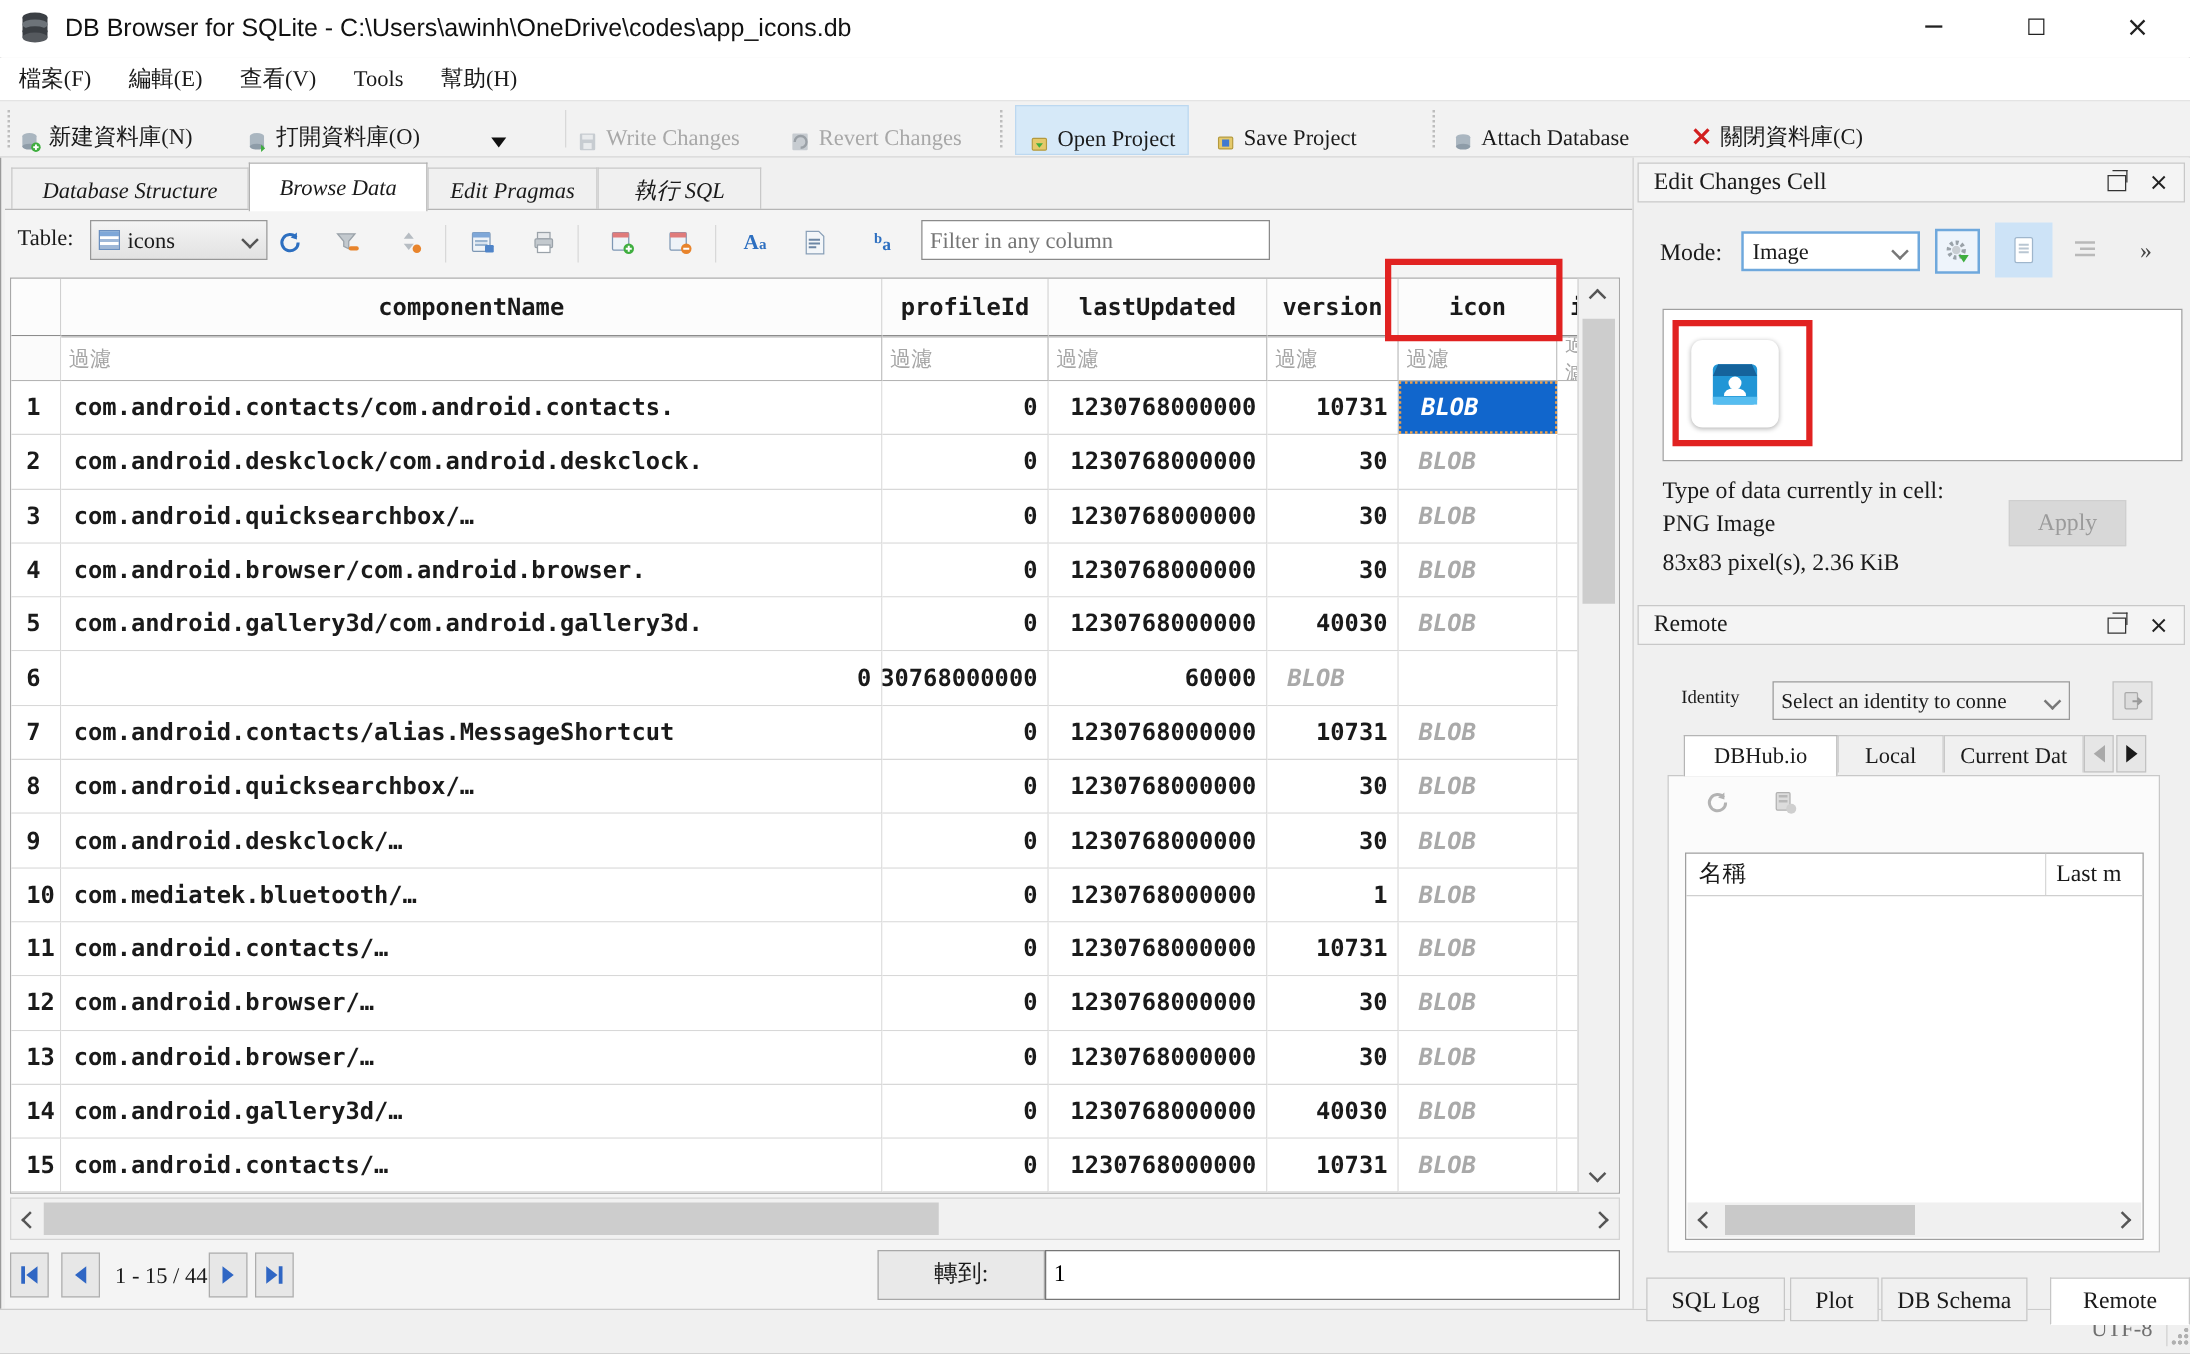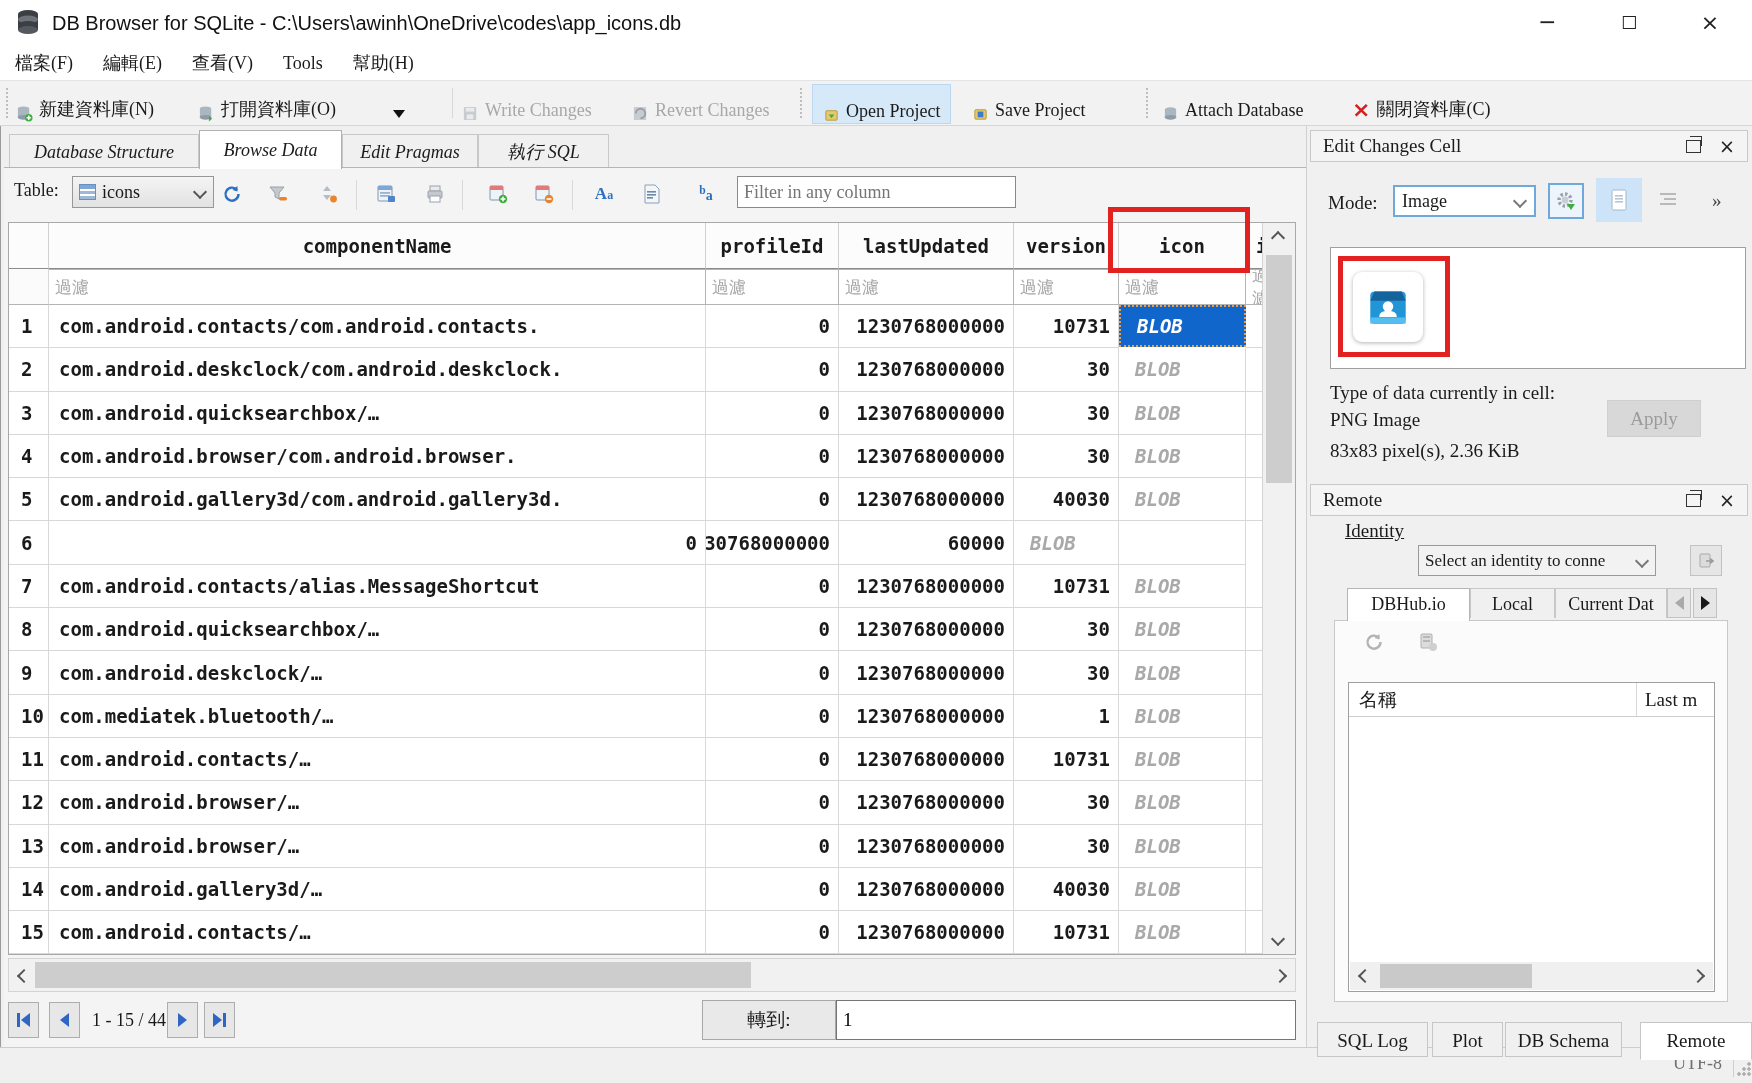--- a/index.html
+++ b/index.html
@@ -559,21 +559,21 @@
   <div class="abs" style="left:1607px;top:400px;width:94px;height:37px;background:#d8d8d8;border:1px solid #cfcfcf;box-sizing:border-box;text-align:center;line-height:35px;font-size:19px;color:#9b9b9b;">Apply</div>
   <div class="abs" style="left:1330px;top:440px;font-size:19px;">83x83 pixel(s), 2.36 KiB</div>
 
   <div class="abs dock-title" style="left:1310px;top:484px;width:438px;">
     <span>Remote</span>
     <span class="dock-ic">
       <span class="float-ic"></span>
       <span class="x-ic">×</span>
     </span>
   </div>
-  <div class="abs" style="left:1345px;top:520px;font-size:19px;text-decoration:underline;">Identity</div>
+  <div class="abs" style="left:1345px;top:550px;font-size:15px;">Identity</div>
   <div class="abs" style="left:1418px;top:545px;width:238px;height:31px;background:#f2f2f2;border:1px solid #9a9a9a;box-sizing:border-box;display:flex;align-items:center;font-size:17px;">
     <span style="padding-left:6px;white-space:nowrap;overflow:hidden;">Select an identity to conne</span>
     <span class="chev down" style="margin-left:auto;margin-right:8px;border-color:#777;flex:none;"></span>
   </div>
   <div class="abs" style="left:1690px;top:545px;width:32px;height:31px;background:#e6e6e6;border:1px solid #c2c2c2;box-sizing:border-box;display:flex;align-items:center;justify-content:center;">
     <svg width="16" height="16" viewBox="0 0 16 16">
       <rect x="2" y="1" width="10" height="13" rx="1" fill="#dcdcdc" stroke="#a9a9a9"></rect>
       <path d="M8 8 L15 8 M12 5.5 L15 8 L12 10.5" stroke="#9a9a9a" stroke-width="1.6" fill="none"></path>
     </svg>
   </div>

